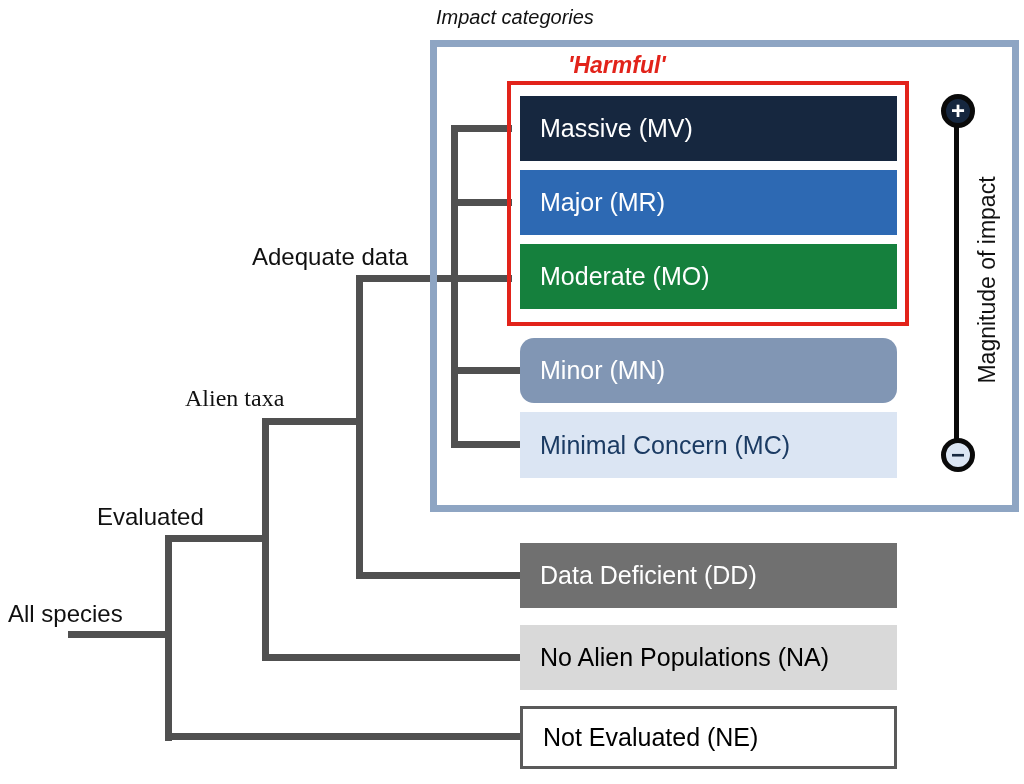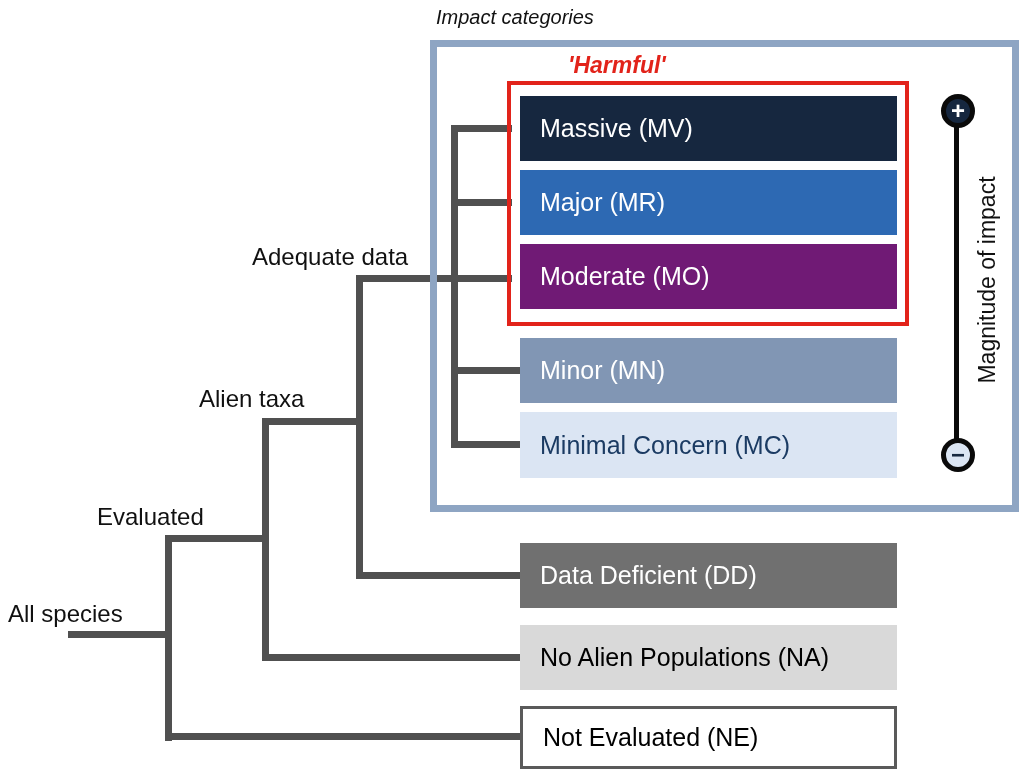--- a/index.html
+++ b/index.html
@@ -18,21 +18,21 @@
     position:absolute; left:521px; top:52px;
     font-size:23px; font-style:italic; font-weight:bold;
     white-space:nowrap; z-index:5;margin-left:47px;
   }
   .tlabel {
     position:absolute; font-size:24px; color:#111;
     white-space:nowrap; z-index:1;
   }
   #lbl-all-species   { left:8px;   top:600px;text-align:center; }
   #lbl-evaluated     { left:97px;  top:503px; }
-  #lbl-alien-taxa    { left:199px; top:385px; }
+  #lbl-alien-taxa    { left:185px; top:385px;font-family:Liberation Serif, serif; }
   #lbl-adequate-data { left:252px; top:243px; }
 
   
   .impact-box {
     position:absolute; left:430px; top:40px; width:589px; height:472px;
     border:7px solid #8ea5c3; box-sizing:border-box; z-index:2;
   }
   .harmful-box {
     position:absolute; left:507px; top:81px; width:402px; height:245px;
     border:4px solid #e2231a; box-sizing:border-box; z-index:4;
@@ -41,21 +41,21 @@
   
   .bar {
     position:absolute; left:520px; width:377px; height:65px;
     display:flex; align-items:center; padding-left:20px;
     box-sizing:border-box; font-size:25px; z-index:3;
     white-space:nowrap;
   }
   #bar-massive  { top:96px; }
   #bar-major    { top:170px; }
   #bar-moderate { top:244px; }
-  #bar-minor    { top:338px; }
+  #bar-minor    { top:338px;border-radius:14px; }
   #bar-mc       { top:412px; height:66px; }
   #bar-dd       { top:543px; }
   #bar-na       { top:625px;text-align:center; }
   #bar-ne       { top:706px; height:63px; border:3px solid #3b82f6; }
 
   
   .tline { position:absolute; background:#505050; z-index:1; }
   #l-root-h      { left:68px;  top:631px; width:104px; height:7px; }
   #l-v1          { left:165px; top:535px; width:7px;  height:206px; }
   #l-evaluated-h { left:165px; top:535px; width:104px; height:7px; }
@@ -118,21 +118,21 @@
   <div class="tline" id="l-adequate-h" style="background-color: rgb(80, 80, 80);"></div>
   <div class="tline" id="l-dd-h" style="background-color: rgb(80, 80, 80);"></div>
   <div class="tline" id="l-v4" style="background-color: rgb(80, 80, 80);"></div>
   <div class="tline" id="l-massive-h" style="background-color: rgb(80, 80, 80);"></div>
   <div class="tline" id="l-major-h" style="background-color: rgb(80, 80, 80);"></div>
   <div class="tline" id="l-minor-h" style="background-color: rgb(80, 80, 80);"></div>
   <div class="tline" id="l-mc-h" style="background-color: rgb(80, 80, 80);"></div>
 
   <div class="bar" id="bar-massive" style="background-color: rgb(22, 39, 63); color: rgb(255, 255, 255);">Massive (MV)</div>
   <div class="bar" id="bar-major" style="background-color: rgb(45, 105, 179); color: rgb(255, 255, 255);">Major (MR)</div>
-  <div class="bar" id="bar-moderate" style="background-color: #701a75; color: rgb(255, 255, 255);">Moderate (MO)</div>
+  <div class="bar" id="bar-moderate" style="background-color: #15803d; color: rgb(255, 255, 255);">Moderate (MO)</div>
   <div class="bar" id="bar-minor" style="background-color: rgb(129, 150, 180); color: rgb(255, 255, 255);">Minor (MN)</div>
   <div class="bar" id="bar-mc" style="background-color: rgb(219, 229, 243); color: rgb(27, 59, 99);">Minimal Concern (MC)</div>
   <div class="bar" id="bar-dd" style="background-color: rgb(112, 112, 112); color: #ffffff;">Data Deficient (DD)</div>
   <div class="bar" id="bar-na" style="background-color: rgb(217, 217, 217); color: rgb(0, 0, 0);">No Alien Populations (NA)</div>
   <div class="bar" id="bar-ne" style="background-color: rgb(255, 255, 255); color: rgb(0, 0, 0); border-color: rgb(90, 90, 90);">Not Evaluated (NE)</div>
 
   <div class="mag-line" style="background-color: rgb(10, 10, 10);"></div>
   <div class="mag-circle" id="mag-plus" style="background-color: rgb(22, 39, 63);">+</div>
   <div class="mag-circle" id="mag-minus" style="background-color: rgb(219, 229, 243); color: rgb(22, 39, 63);">−</div>
   <div class="mag-label">Magnitude of impact</div>

